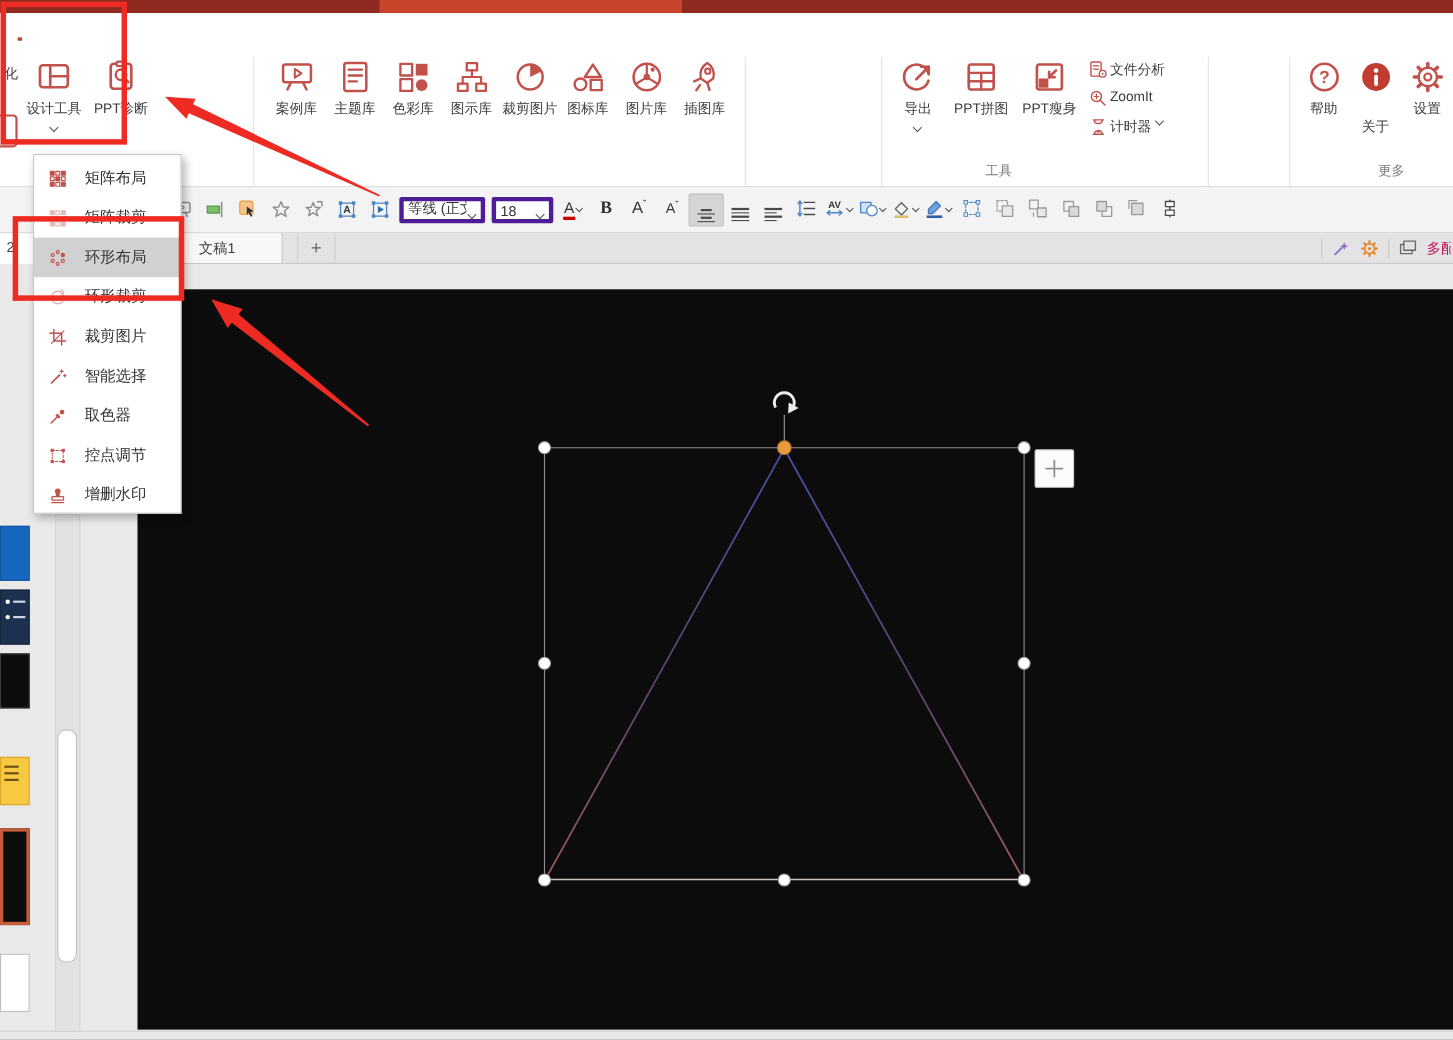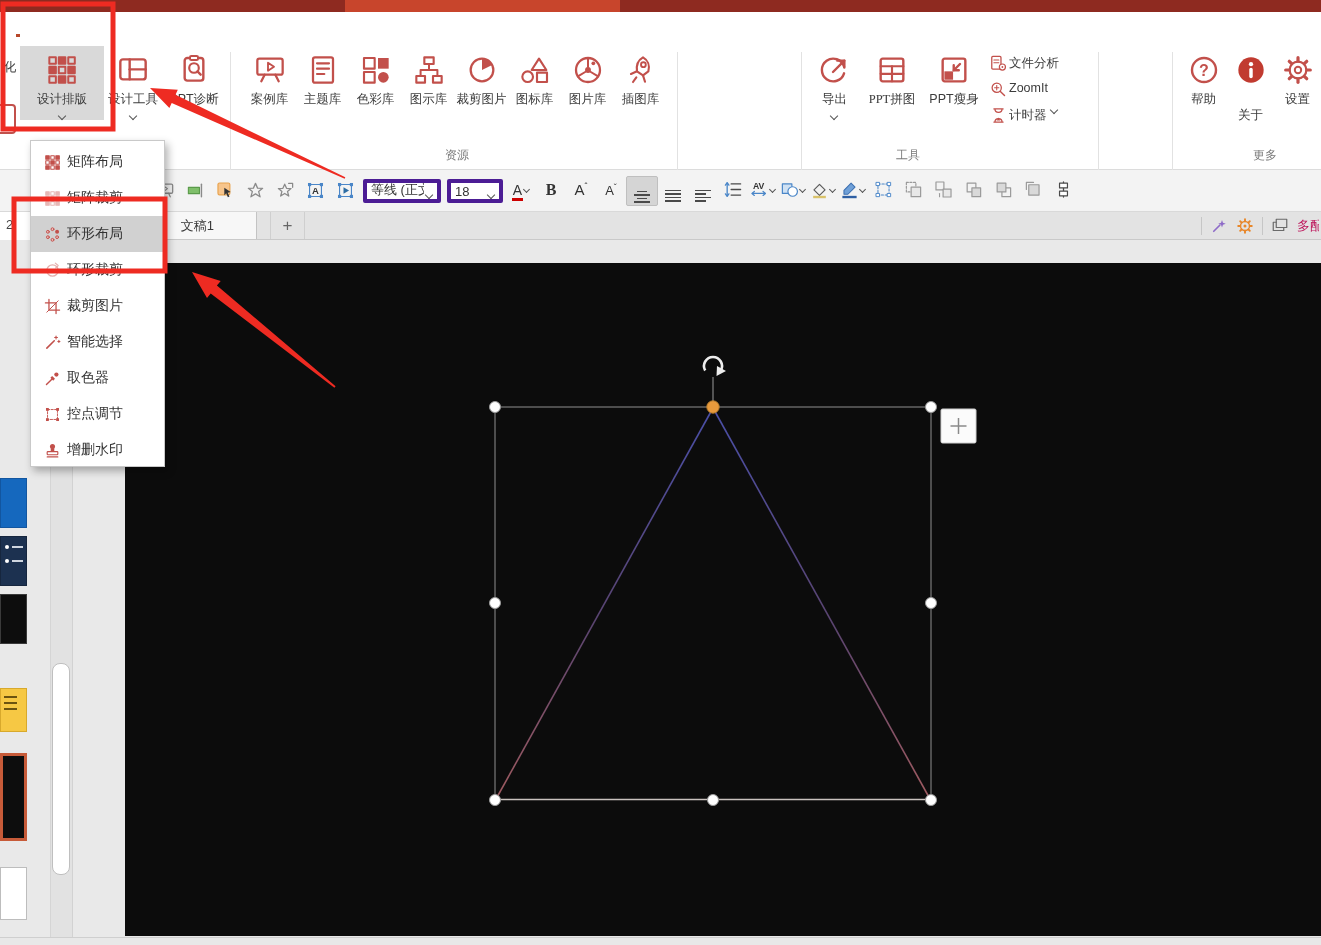--- a/index.html
+++ b/index.html
@@ -81,21 +81,21 @@
   .thumb.navy::after{content:"";position:absolute;left:11px;top:9px;width:11px;height:2px;background:#cfd6e0;box-shadow:0 14px 0 #cfd6e0}
   .thumb.black{background:#0d0d0d;border-color:#3a3a3a}
   .thumb.yellow{background:#F6C844;border-color:#d8a92c}
   .thumb.yellow::before{content:"";position:absolute;left:3px;top:7px;width:13px;height:2px;background:#6b5310;box-shadow:0 6px 0 #6b5310,0 12px 0 #6b5310}
   .thumb.selected{background:#0d0d0d;border:3px solid #C75B39}
   .scrolltrack{position:absolute;left:50px;top:0;width:21px;height:697px;background:#e2e2e2;border-left:1px solid #d5d5d5}
   .scrollthumb{position:absolute;left:52px;top:423px;width:16px;height:210px;background:#fff;border:1px solid #bfbfbf;border-radius:8px}
   
   .menu{position:absolute;left:30px;top:140px;width:135px;height:327px;background:#fff;border:1px solid #c9c9c9;
         box-shadow:3px 4px 8px rgba(0,0,0,.3);z-index:40;padding-top:3px;box-sizing:border-box}
-  .mitem{height:36px;display:flex;align-items:center;gap:6px;padding-left:13px;font-size:14px;color:#333;cursor:default}
+  .mitem{height:36px;display:flex;align-items:center;gap:16px;padding-left:13px;font-size:14px;color:#333;cursor:default}
   .mitem.highlighted{background:#D1D1D1}
   .mitem .mic, .mitem .mic svg{width:17px;height:17px;display:block}
   
   #shape-layer{position:absolute;left:0;top:0;width:1321px;height:945px;z-index:20;pointer-events:none}
   #annot-layer{position:absolute;left:0;top:0;width:1321px;height:945px;z-index:60;pointer-events:none}
 </style>
 </head>
 <body>
 
 <div class="titlebar">
@@ -126,37 +126,20 @@
   <div class="ribbon-sliver"></div>
 
   <div class="rgroup" style="left:0;width:230px">
     <div class="rbtns">
 
     <div class="rbtn b-cut" style="width: 20px;">
 
           <span class="rlb">化</span>
 
         </div>
-        <div class="rbtn b-paiban highlighted" style="width: 84px;">
-          <span class="ric">
-            <svg viewBox="0 0 24 24" fill="none" stroke-linecap="round" stroke-linejoin="round">
-              <rect x="2.5" y="2.5" width="4.9" height="4.9" stroke="#C2504B" stroke-width="1.5" fill="none"></rect>
-              <rect x="9.6" y="2.5" width="4.9" height="4.9" stroke="#C2504B" stroke-width="1.5" fill="#C2504B"></rect>
-              <rect x="16.7" y="2.5" width="4.9" height="4.9" stroke="#C2504B" stroke-width="1.5" fill="none"></rect>
-              <rect x="2.5" y="9.6" width="4.9" height="4.9" stroke="#C2504B" stroke-width="1.5" fill="#C2504B"></rect>
-              <rect x="9.6" y="9.6" width="4.9" height="4.9" stroke="#C2504B" stroke-width="1.5" fill="none"></rect>
-              <rect x="16.7" y="9.6" width="4.9" height="4.9" stroke="#C2504B" stroke-width="1.5" fill="#C2504B"></rect>
-              <rect x="2.5" y="16.7" width="4.9" height="4.9" stroke="#C2504B" stroke-width="1.5" fill="none"></rect>
-              <rect x="9.6" y="16.7" width="4.9" height="4.9" stroke="#C2504B" stroke-width="1.5" fill="#C2504B"></rect>
-              <rect x="16.7" y="16.7" width="4.9" height="4.9" stroke="#C2504B" stroke-width="1.5" fill="none"></rect>
-            </svg>
-          </span>
-          <span class="rlb">设计排版</span>
-          <span class="chev"></span>
-        </div>
         <div class="rbtn b-gongju" style="width: 58px;">
           <span class="ric">
             <svg viewBox="0 0 24 24" fill="none" stroke-linecap="round" stroke-linejoin="round">
               <rect x="2.5" y="4" width="19" height="15" rx="2" stroke="#C2504B" stroke-width="1.8"></rect>
               <line x1="9.5" y1="4" x2="9.5" y2="19" stroke="#C2504B" stroke-width="1.8"></line>
               <line x1="9.5" y1="11.5" x2="21.5" y2="11.5" stroke="#C2504B" stroke-width="1.8"></line>
             </svg>
           </span>
           <span class="rlb">设计工具</span>
           <span class="chev"></span>
@@ -269,21 +252,20 @@
             <svg viewBox="0 0 24 24" fill="none" stroke-linecap="round" stroke-linejoin="round">
               <path d="M13.5,2.5 C17,4.5 18.8,8.5 17.5,13 L13.5,16 L9,13 C8.3,8.3 10,4.5 13.5,2.5 Z" stroke="#C2504B" stroke-width="1.6"></path>
               <circle cx="13.8" cy="8" r="1.8" stroke="#C2504B" stroke-width="1.4"></circle>
               <path d="M9,13 L4.5,15 M13.5,16 L15,20.8 M8.5,17.5 L6,21" stroke="#C2504B" stroke-width="1.6"></path>
             </svg>
           </span>
           <span class="rlb">插图库</span>
 
         </div>
       </div>
-    <div class="gname">资源</div>
   </div>
 
   <div class="rsep" style="left:677px"></div>
 
 
   <div class="rsep" style="left:801px"></div>
 
   <div class="rgroup" style="left:808px;width:290px">
     <div class="rbtns">
 
@@ -291,21 +273,21 @@
           <span class="ric">
             <svg viewBox="0 0 24 24" fill="none" stroke-linecap="round" stroke-linejoin="round">
               <path d="M18.8,14.5 A8.5,8.5 0 1 1 18.8,9.5" stroke="#C2504B" stroke-width="1.8"></path>
               <line x1="10.5" y1="13.5" x2="19" y2="5" stroke="#C2504B" stroke-width="1.8"></line>
               <polyline points="13.8,5 19,5 19,10.2" stroke="#C2504B" stroke-width="1.8"></polyline>
             </svg>
           </span>
           <span class="rlb">导出</span>
           <span class="chev"></span>
         </div>
-        <div class="rbtn b-w62" style="width: 62px; font-family: Liberation Serif, serif;">
+        <div class="rbtn b-w62" style="width: 62px;">
           <span class="ric">
             <svg viewBox="0 0 24 24" fill="none" stroke-linecap="round" stroke-linejoin="round">
               <rect x="3.5" y="3.5" width="17" height="17" rx="1.5" stroke="#C2504B" stroke-width="1.8"></rect>
               <line x1="3.5" y1="9.2" x2="20.5" y2="9.2" stroke="#C2504B" stroke-width="1.6"></line>
               <line x1="3.5" y1="14.9" x2="20.5" y2="14.9" stroke="#C2504B" stroke-width="1.6"></line>
               <line x1="12" y1="9.2" x2="12" y2="20.5" stroke="#C2504B" stroke-width="1.6"></line>
             </svg>
           </span>
           <span class="rlb">PPT拼图</span>
 

